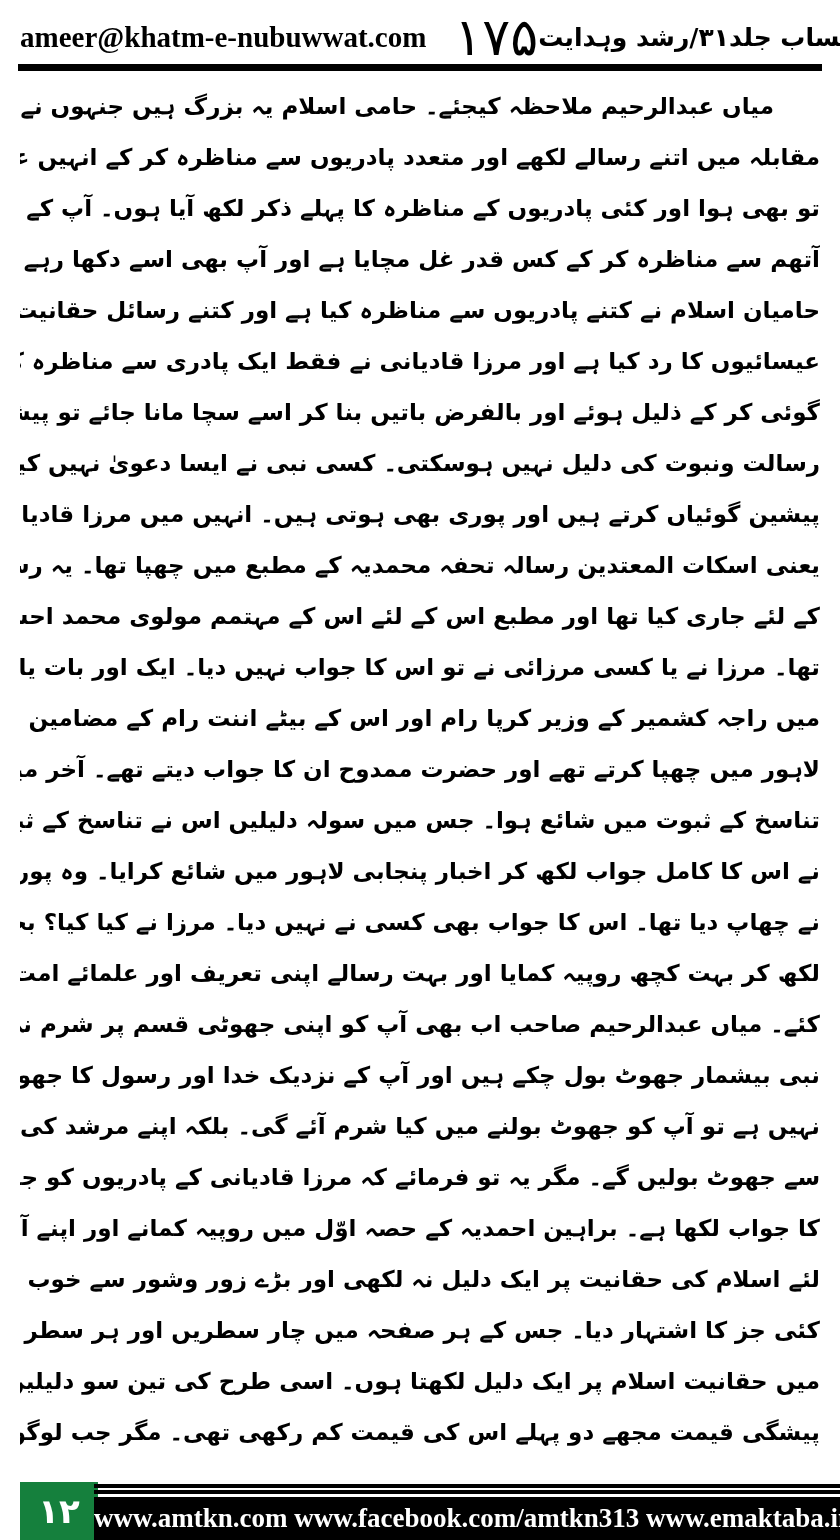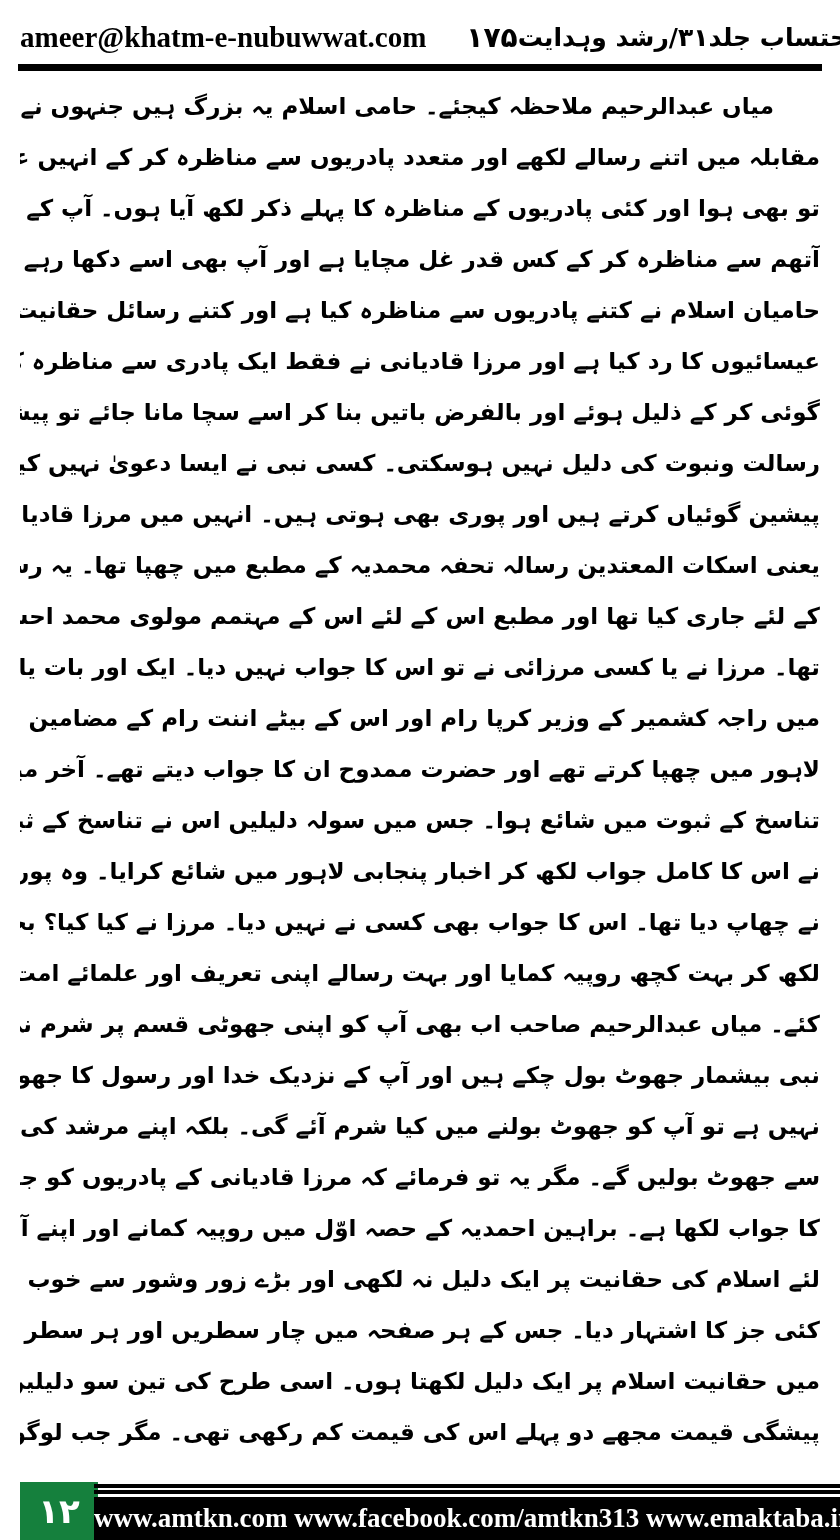--- a/index.html
+++ b/index.html
@@ -18,34 +18,34 @@
   .header {
     display: flex;
     justify-content: space-between;
     align-items: center;
     padding: 12px 20px 0 20px;
     height: 62px;
   }
   .header-left {
     display: flex;
     align-items: center;
-    gap: 40px;
+    gap: 28px;
     direction: ltr;
   }
   .header-email {
     font-family: "Liberation Serif", serif;
     font-weight: bold;
     font-size: 29px;
     letter-spacing: 0px;
     white-space: nowrap;
   }
   .header-pageno {
     font-family: "DejaVu Sans", sans-serif;
-    font-weight: bold;
-    font-size: 28px;
+    font-weight: normal;
+    font-size: 52px;
     direction: rtl;
     white-space: nowrap;
   }
   .header-title {
     font-family: "DejaVu Sans", sans-serif;
     font-weight: bold;
     font-size: 25px;
     direction: rtl;
     white-space: nowrap;
   }

